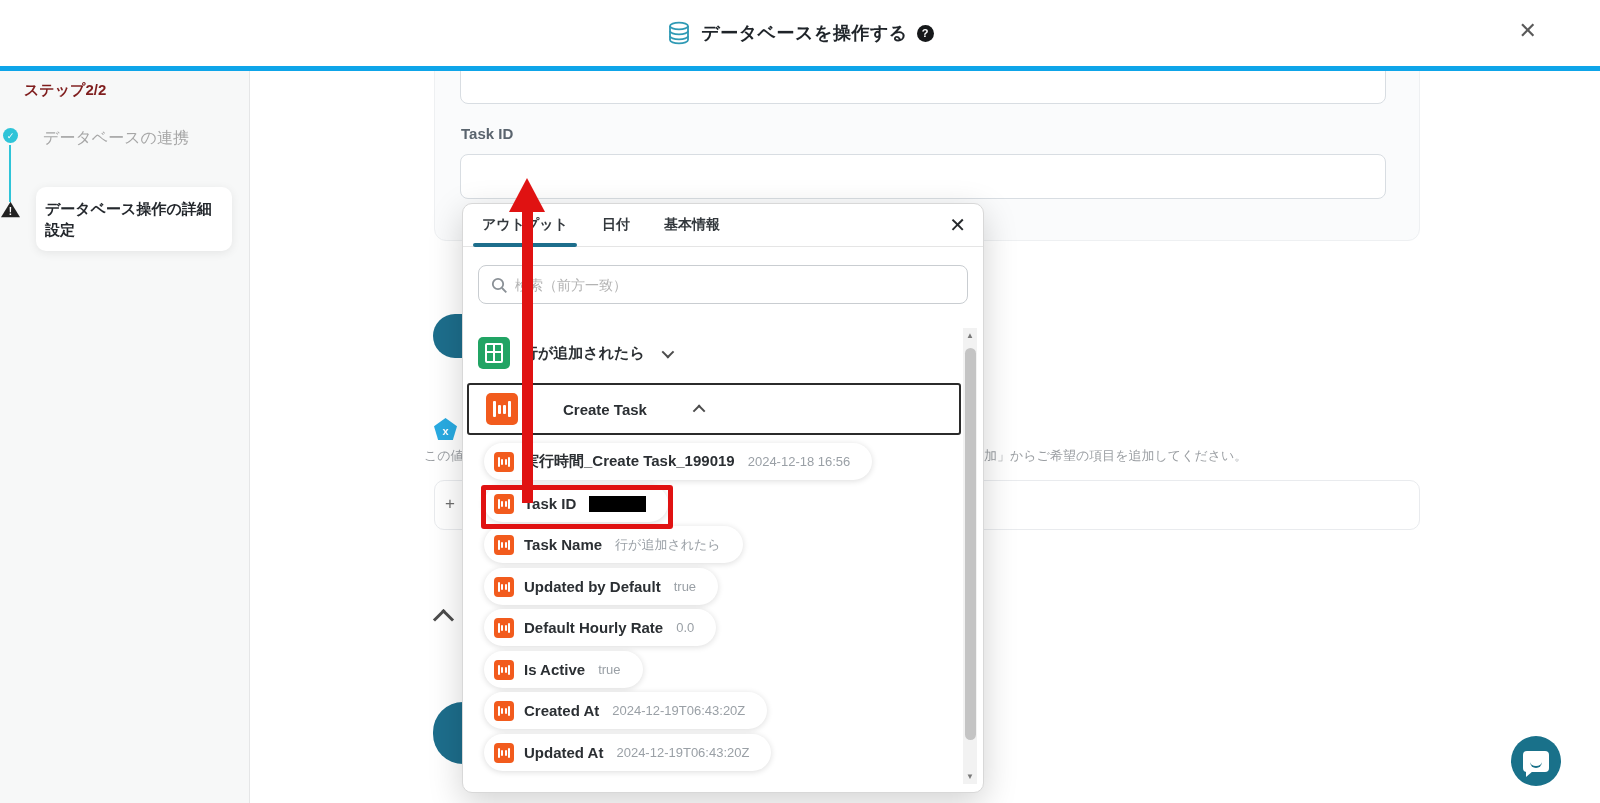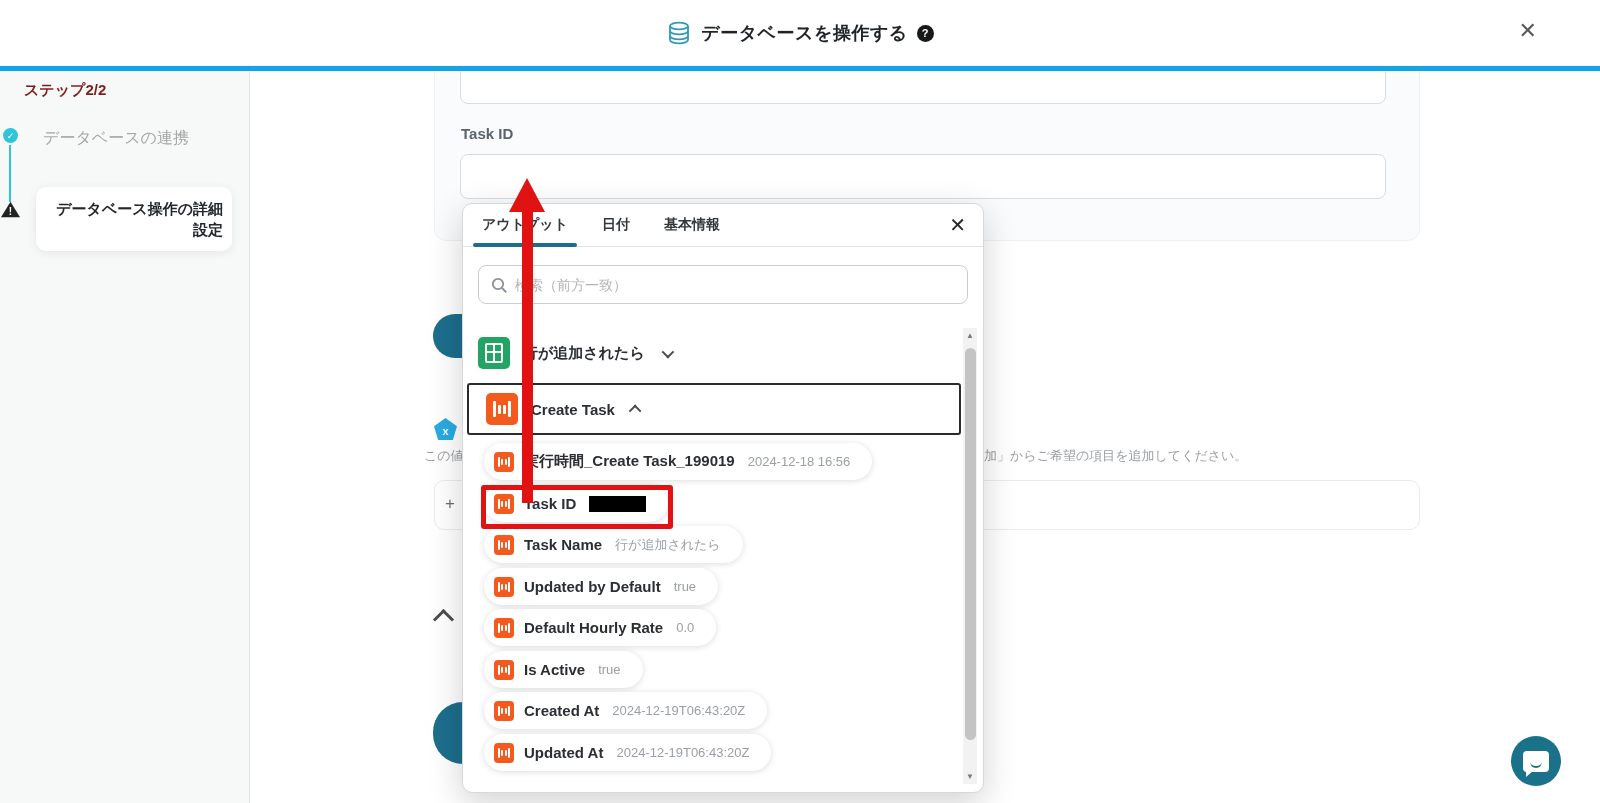--- a/index.html
+++ b/index.html
@@ -24,21 +24,21 @@
   .step-check { position:absolute; left:3px; top:57px; width:15px; height:15px; border-radius:50%;
     background:#2fc4d8; color:#fff; font-size:9px; display:flex; align-items:center; justify-content:center; }
   .step1-label { position:absolute; left:43px; top:57px; font-size:16px; color:#a6a6a6; }
   .step-line { position:absolute; left:9px; top:74px; width:2px; height:57px; background:#2fc4d8; }
   .warn-tri { position:absolute; left:1px; top:130px; width:19px; height:17px;
     clip-path:polygon(50% 4%,100% 96%,0 96%); background:#222; }
   .warn-tri span { position:absolute; left:50%; bottom:1px; transform:translateX(-50%);
     color:#fff; font-size:10px; font-weight:bold; }
   .step2-card { position:absolute; left:36px; top:116px; width:196px; background:#fff; border-radius:10px;
     box-shadow:0 2px 10px rgba(0,0,0,.08); padding:11px 9px; font-size:15px; font-weight:bold;
-    color:#24282d; line-height:21px;text-align:right; }
+    color:#24282d; line-height:21px; }
 
   
   .main { position:absolute; left:250px; top:71px; width:1350px; height:732px; background:#fff; z-index:1; }
   .form-card { position:absolute; left:184px; top:-14px; width:986px; height:184px; background:#fafbfc;
     border:1px solid #eef0f2; border-radius:12px; }
   .input-box { position:absolute; background:#fff; border:1px solid #d8dde2; border-radius:8px; width:926px; left:210px; }
   .input-above { top:-28px; height:61px; }
   .task-id-label { position:absolute; left:211px; top:54px; font-size:15px; font-weight:bold; color:#5a646e; }
   .task-id-input { top:83px; height:45px; font-size:14px; padding:0 14px; color:#333; outline:none; }
   .teal-btn { position:absolute; background:#1d6e8c; }
@@ -67,21 +67,21 @@
   .popup-close { position:absolute; right:17px; top:9px; font-size:20px; color:#25282b; cursor:pointer; }
   .searchbar { position:absolute; left:15px; top:61px; width:490px; height:39px; border:1px solid #c9cdd1;
     border-radius:8px; background:#fff; }
   .searchbar svg { position:absolute; left:12px; top:11px; }
   .searchbar input { position:absolute; left:36px; top:0; width:448px; height:37px; border:none; outline:none;
     font-size:14px; color:#333; background:transparent; font-family:inherit; }
   .searchbar input::placeholder { color:#b3b3b3; }
 
   .row-trigger { position:absolute; left:15px; top:133px; display:flex; align-items:center; cursor:pointer; }
   .row-app { position:absolute; left:4px; top:179px; width:494px; height:52px; border:2px solid #2b2b2b;
-    border-radius:3px; display:flex; align-items:center; padding-left:17px; background:#fff; cursor:pointer; }
+    border-radius:3px; display:flex; align-items:center; padding-left:17px; background:#fff; cursor:pointer;gap:32px; }
   .row-label { font-size:15px; font-weight:bold; color:#2b2f33; margin-left:13px; white-space:nowrap; }
   .chev { width:9px; height:9px; border-right:2.5px solid #4c4c4c; border-bottom:2.5px solid #4c4c4c; margin-left:17px; }
   .chev.down { transform:rotate(45deg) translateY(-2px); }
   .chev.up { transform:rotate(-135deg) translateY(-2px); }
 
   
   .sheets-icon { width:32px; height:32px; border-radius:5px; background:#21a464; position:relative; flex:none; }
   .sheets-icon .grid { position:absolute; left:7px; top:6px; width:18px; height:20px; border:2px solid #fff; border-radius:2px; }
   .sheets-icon .grid::before { content:""; position:absolute; left:0; right:0; top:6px; height:2px; background:#fff; }
   .sheets-icon .grid::after { content:""; position:absolute; top:0; bottom:0; left:6px; width:2px; background:#fff; }

